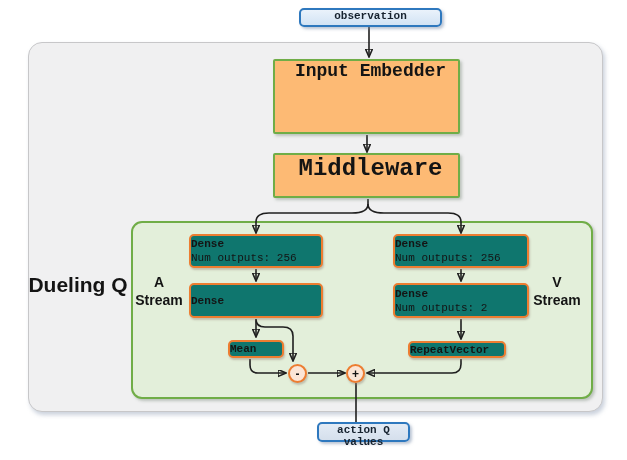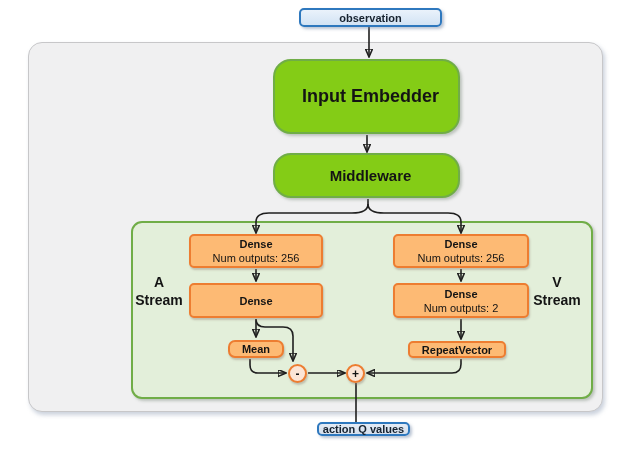--- a/index.html
+++ b/index.html
@@ -5,45 +5,46 @@
   html,body { margin:0; padding:0; background:#ffffff; }
   .canvas {
     position:relative; width:627px; height:460px; overflow:hidden;
     background:#ffffff;
     font-family:"Liberation Sans", sans-serif;
     color:#141414;
   }
   .abs { position:absolute; box-sizing:border-box; }
   .box {
     position:absolute; box-sizing:border-box;
-    display:flex; align-items:center; justify-content:center;
+    display:flex; align-items:flex-start; justify-content:center;
     text-align:center;
+    font-family:Liberation Mono, monospace;
   }
   .container-outer {
     background:#f0f0f1;
     border:1.5px solid #c7c7c9;
     border-radius:14px;
     box-shadow:2px 3px 4px rgba(140,155,180,0.45);
   }
   .container-green {
     background:#e3efda;
     border:2px solid #70ad47;
     border-radius:11px;
     box-shadow:2px 2px 3px rgba(125,140,125,0.45);
   }
   .green-box {
-    background:#84cc16;
+    background:#fdba74;
     border:2px solid #70ad47;
-    border-radius:18px;
+    border-radius:2px;
     font-weight:bold;
     box-shadow:2px 2px 3px rgba(125,140,125,0.45);
     padding-left:8px;
   }
   .orange-box {
-    background:#fdba74;
+    background:#0f766e;
     border:2px solid #ed7d31;
     border-radius:5px;
     flex-direction:column;
     font-size:11px; line-height:14px;
     box-shadow:1px 2px 2px rgba(150,135,120,0.45);
   }
   .orange-box .t1 { font-weight:bold; }
   .blue-box {
     background:linear-gradient(#eaf2fb, #d2e3f4);
     border:2px solid #2e78be;
@@ -103,25 +104,26 @@
   </svg>
 
   <div class="box blue-box z5" style="left:299px; top:8px; width:143px; height:19px;">
     <span>observation</span>
   </div>
 
   <div class="box green-box z5" style="left:273px; top:59px; width:187px; height:75px; font-size:18px;">
     <span>Input Embedder</span>
   </div>
 
-  <div class="box green-box z5" style="left:273px; top:153px; width:187px; height:45px; font-size:15px;">
+  <div class="box green-box z5" style="left:273px; top:153px; width:187px; height:45px; font-size:24px;">
     <span>Middleware</span>
   </div>
 
   <div class="side-label lbl-dueling" style="left:28px; top:272px; width:100px;">
+    <div>Dueling Q</div>
   </div>
 
   <div class="side-label lbl-stream" style="left:129px; top:273px; width:60px;">
     <div>A</div>
     <div>Stream</div>
   </div>
 
   <div class="side-label lbl-stream" style="left:527px; top:273px; width:60px;">
     <div>V</div>
     <div>Stream</div>
@@ -139,33 +141,33 @@
   <div class="box orange-box z5" style="left:393px; top:234px; width:136px; height:34px;">
     <div class="t1">Dense</div>
     <div>Num outputs: 256</div>
   </div>
 
   <div class="box orange-box z5" style="left:393px; top:283px; width:136px; height:35px;">
     <div class="t1">Dense</div>
     <div>Num outputs: 2</div>
   </div>
 
-  <div class="box orange-box z5" style="left:228px; top:340px; width:56px; height:18px;border-radius:7px;">
+  <div class="box orange-box z5" style="left:228px; top:340px; width:56px; height:18px;">
     <div class="t1">Mean</div>
   </div>
 
   <div class="box orange-box z5" style="left:408px; top:341px; width:98px; height:17px;">
     <div class="t1">RepeatVector</div>
   </div>
 
   <div class="op-circle" style="left:288px; top:364px;">
     <span>-</span>
   </div>
 
   <div class="op-circle" style="left:346px; top:364px;">
     <span>+</span>
   </div>
 
-  <div class="box blue-box z5" style="left:317px; top:422px; width:93px; height:14px; background:linear-gradient(#e3ebf5,#d5dfec);">
+  <div class="box blue-box z5" style="left:317px; top:422px; width:93px; height:20px; background:linear-gradient(#e3ebf5,#d5dfec);">
     <span>action Q values</span>
   </div>
 
 </div>
 
 </body></html>

